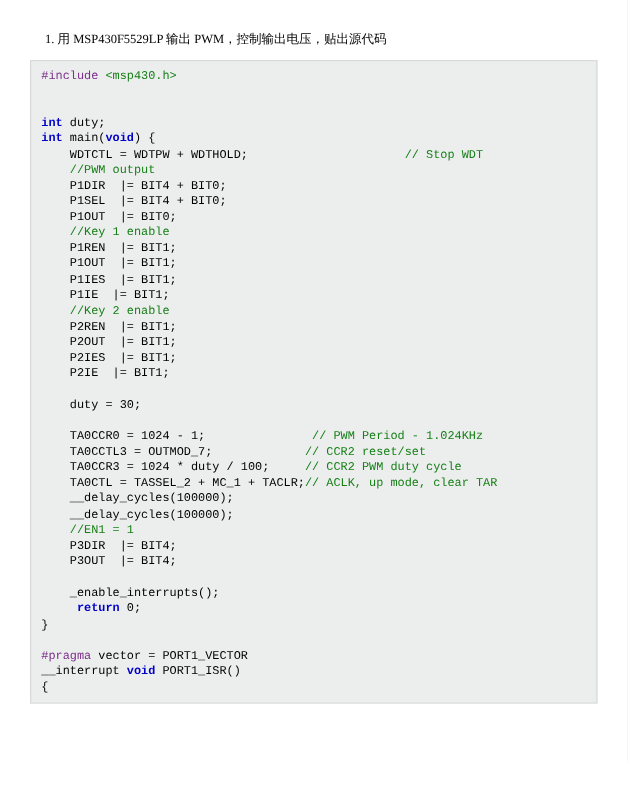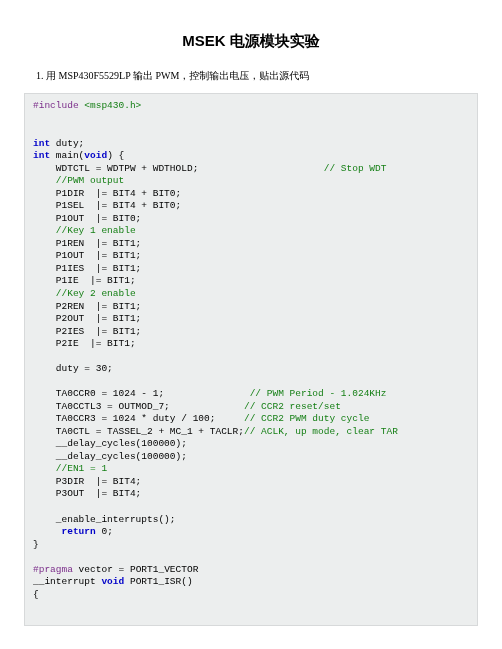--- a/index.html
+++ b/index.html
@@ -29,35 +29,34 @@
     font-size: 10px;
     margin: 0 0 10px 6px;
     font-family: "SimSun", serif;
   }
   .codeblock {
     background: #eceeee;
     border: 1px solid #d7d9da;
     font-family: Consolas, "Courier New", monospace;
     font-size: 9.5px;
     line-height: 1.32;
-    padding: 6px 8px 24px 8px;
+    padding: 6px 8px 6px 8px;
     white-space: pre;
     color: #000;
     margin: 0 -6px 0 -6px;
   }
   .kw { color: #0000c8; font-weight: bold; }
   .pp { color: #7b2e8a; }
   .str { color: #157f15; }
   .cm { color: #157f15; }
 </style>
 </head>
 <body>
 
 <div class="page">
-  <h1>MSEK 电源模块实验</h1>
   <div class="instruction">1. 用 MSP430F5529LP 输出 PWM，控制输出电压，贴出源代码</div>
 
   <div class="codeblock"><span class="pp">#include</span> <span class="str">&lt;msp430.h&gt;</span>
 
 
 <span class="kw">int</span><span> duty;</span>
 <span class="kw">int</span><span> main(</span><span class="kw">void</span><span>) {</span>
 <span>    WDTCTL = WDTPW + WDTHOLD;                      </span><span class="cm">// Stop WDT</span>
 <span class="cm">    //PWM output</span>
 <span>    P1DIR  |= BIT4 + BIT0;</span>

